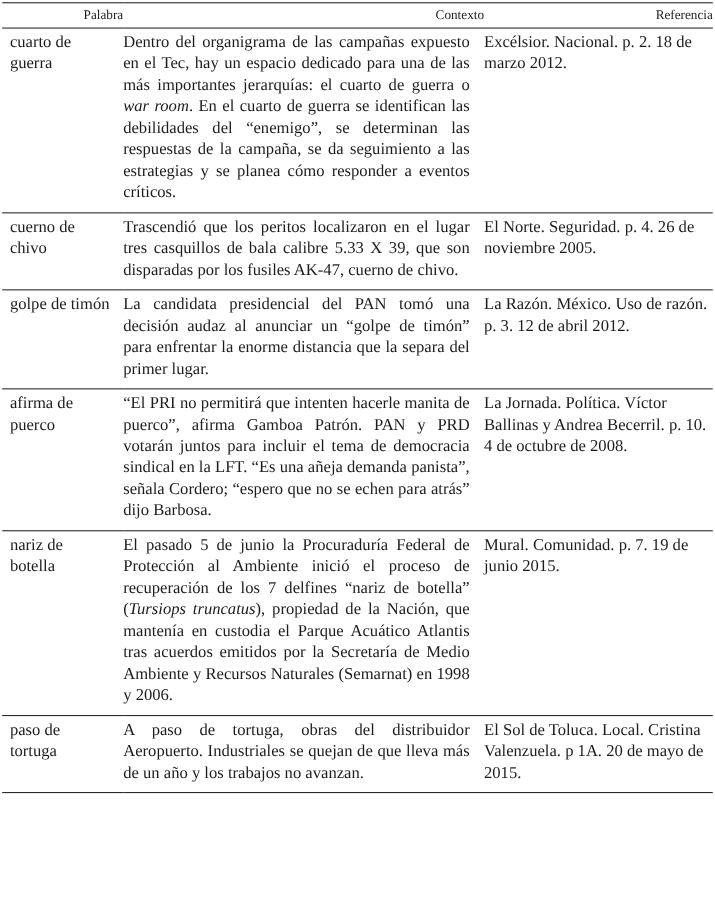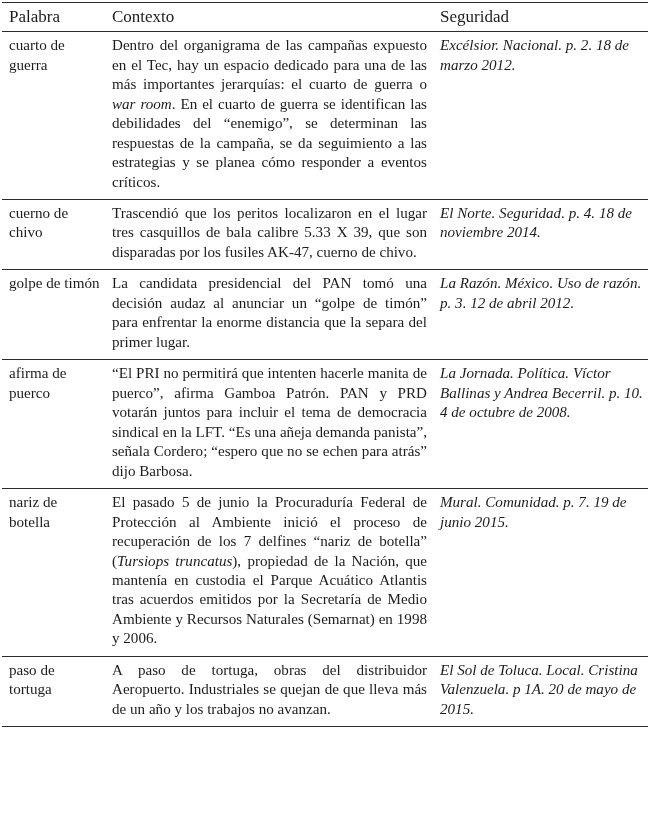--- a/index.html
+++ b/index.html
@@ -16,71 +16,71 @@
   }
   table{
     border-collapse:collapse;
     table-layout:fixed;
     width:646px;
     margin:2px;
     border-top:1.6px solid var(--rule);
   }
   thead th{
     font-weight:normal;
-    text-align:left;
-    font-size:17px;
+    text-align:right;
+    font-size:12px;
     line-height:1.25;
     padding:3px 0 4px 0;
     border-bottom:1.2px solid var(--rule);
   }
   th.first, td.palabra{padding-left:7px;}
   tbody td{
     vertical-align:top;
     font-size:15.1px;
     line-height:1.29;
     padding:4px 0 7px 0;
     border-bottom:1px solid var(--rule);
   }
   td.palabra{padding-right:12px;}
   td.contexto{
     text-align:justify;
     padding-right:13px;
     hyphens:auto;
     -webkit-hyphens:auto;
   }
-  td.referencia{padding-right:4px;font-style:italic;}
+  td.referencia{padding-right:4px;}
   td.contexto i{font-style:italic;}
 </style>
 </head>
 <body>
 
 <table>
   <colgroup>
     <col style="width:110px">
     <col style="width:328px">
     <col style="width:208px">
   </colgroup>
   <thead>
     <tr>
       <th class="first">Palabra</th>
       <th>Contexto</th>
-      <th>Seguridad</th>
+      <th>Referencia</th>
     </tr>
   </thead>
   <tbody>
   <tr>
     <td class="palabra">cuarto de guerra</td>
     <td class="contexto"><span>Dentro del organigrama de las campañas expuesto en el Tec, hay un espacio dedicado para una de las más importantes jerarquías: el cuarto de guerra o </span><i>war room</i><span>. En el cuarto de guerra se identifican las debilidades del “enemigo”, se determinan las respuestas de la campaña, se da seguimiento a las estrategias y se planea cómo responder a eventos críticos.</span></td>
     <td class="referencia">Excélsior. Nacional. p. 2. 18 de marzo 2012.</td>
   </tr>
 
   <tr>
     <td class="palabra">cuerno de chivo</td>
     <td class="contexto"><span>Trascendió que los peritos localizaron en el lugar tres casquillos de bala calibre 5.33 X 39, que son disparadas por los fusiles AK-47, cuerno de chivo.</span></td>
-    <td class="referencia">El Norte. Seguridad. p. 4. 18 de noviembre 2014.</td>
+    <td class="referencia">El Norte. Seguridad. p. 4. 26 de noviembre 2005.</td>
   </tr>
 
   <tr>
     <td class="palabra">golpe de timón</td>
     <td class="contexto"><span>La candidata presidencial del PAN tomó una decisión audaz al anunciar un “golpe de timón” para enfrentar la enorme distancia que la separa del primer lugar.</span></td>
     <td class="referencia">La Razón. México. Uso de razón. p. 3. 12 de abril 2012.</td>
   </tr>
 
   <tr>
     <td class="palabra">afirma de puerco</td>

